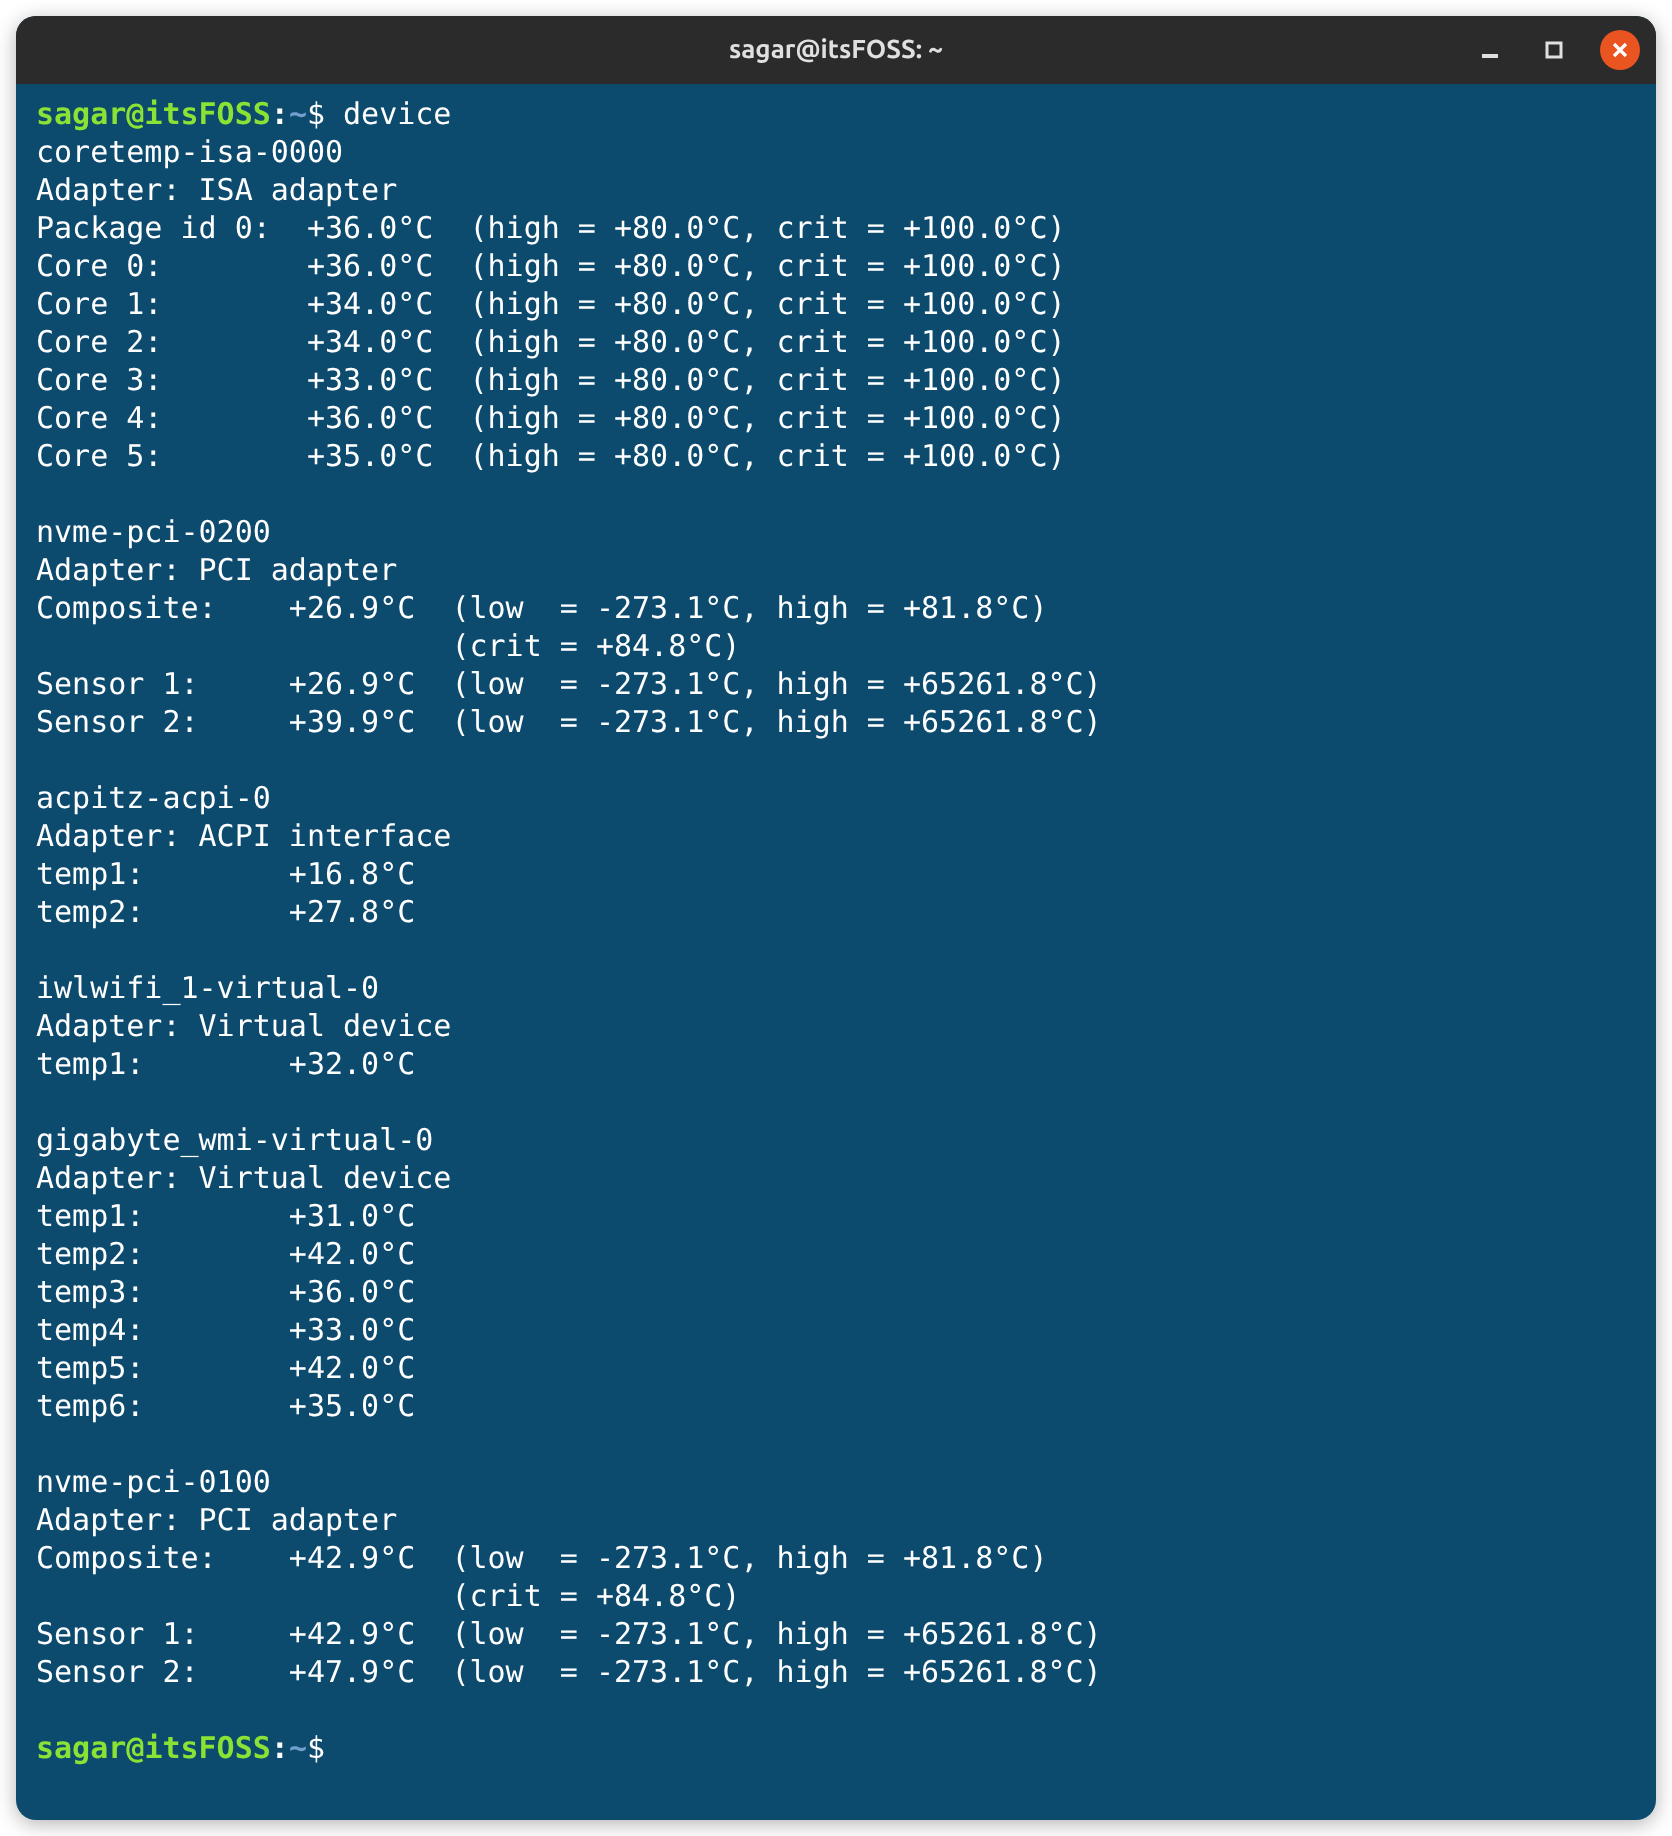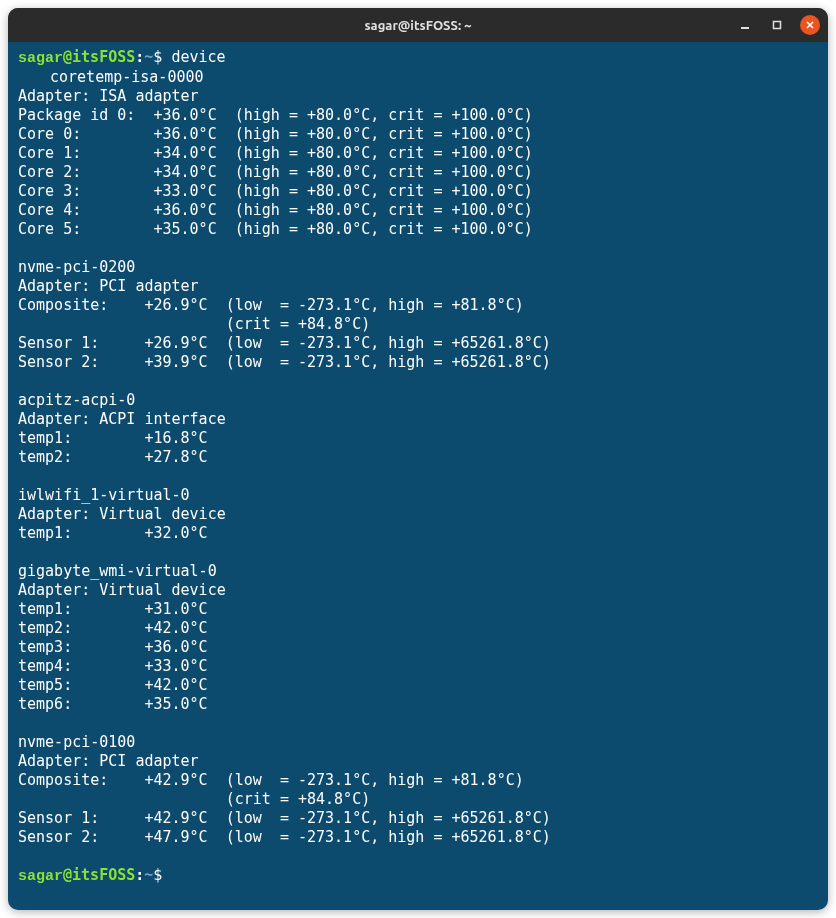--- a/index.html
+++ b/index.html
@@ -67,27 +67,27 @@
     .win-btn.close svg { width: 10px; height: 10px; }
     .terminal-body {
       flex: 1;
       padding: 6px 10px;
       color: #ffffff;
       font-size: 15px;
       line-height: 19px;
       white-space: pre;
       overflow: hidden;
     }
-    .user { color: #8ae234; font-weight: bold; font-family: Liberation Mono, monospace; }
+    .user { color: #8ae234; font-weight: bold; }
     .host { color: #8ae234; font-weight: bold; }
     .colon { color: #ffffff; font-weight: bold; }
     .path { color: #729fcf; font-weight: bold; }
     .dollar { color: #ffffff; }
     .cmd { color: #ffffff; }
-    .out { color: #ffffff; margin-left: 32px; }
+    .out { color: #ffffff; }
   </style>
 </head>
 <body>
 
 <div class="terminal-window">
   <div class="titlebar">
     <span class="titlebar-title">sagar@itsFOSS: ~</span>
     <div class="titlebar-controls">
       <div class="win-btn minimize">
         <svg viewBox="0 0 12 12">

